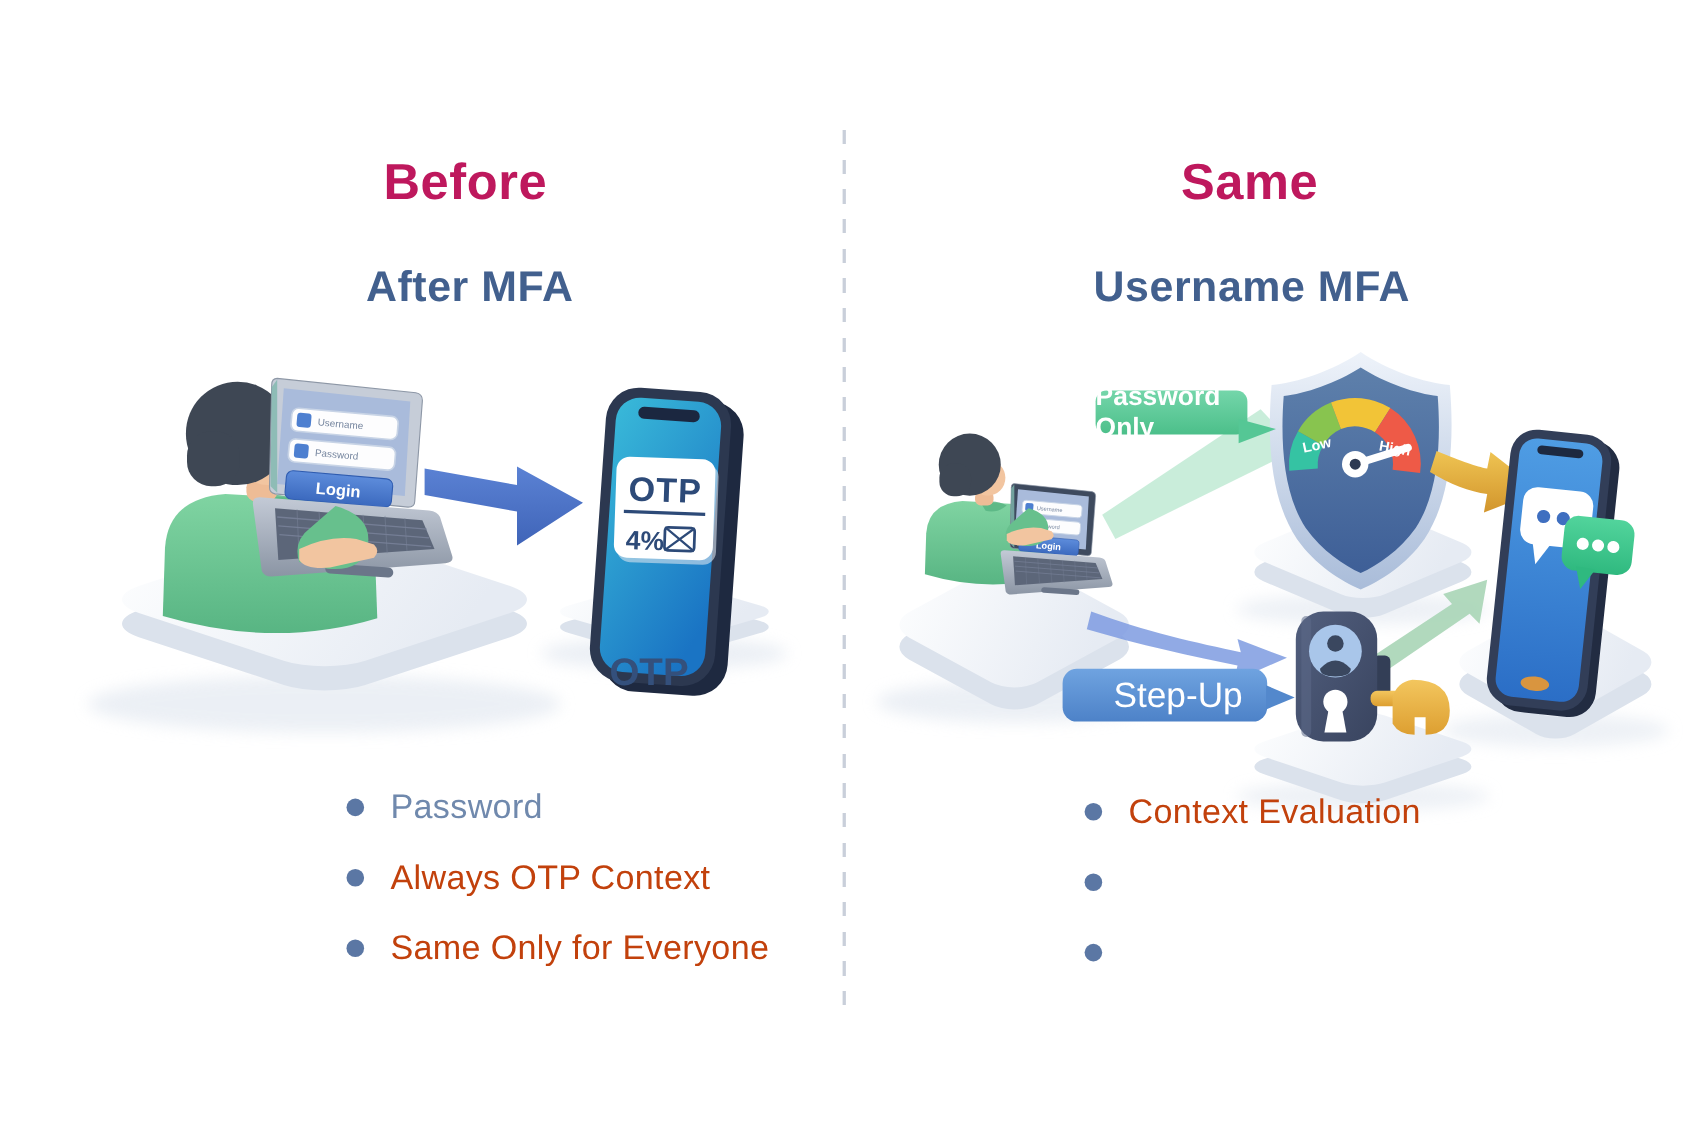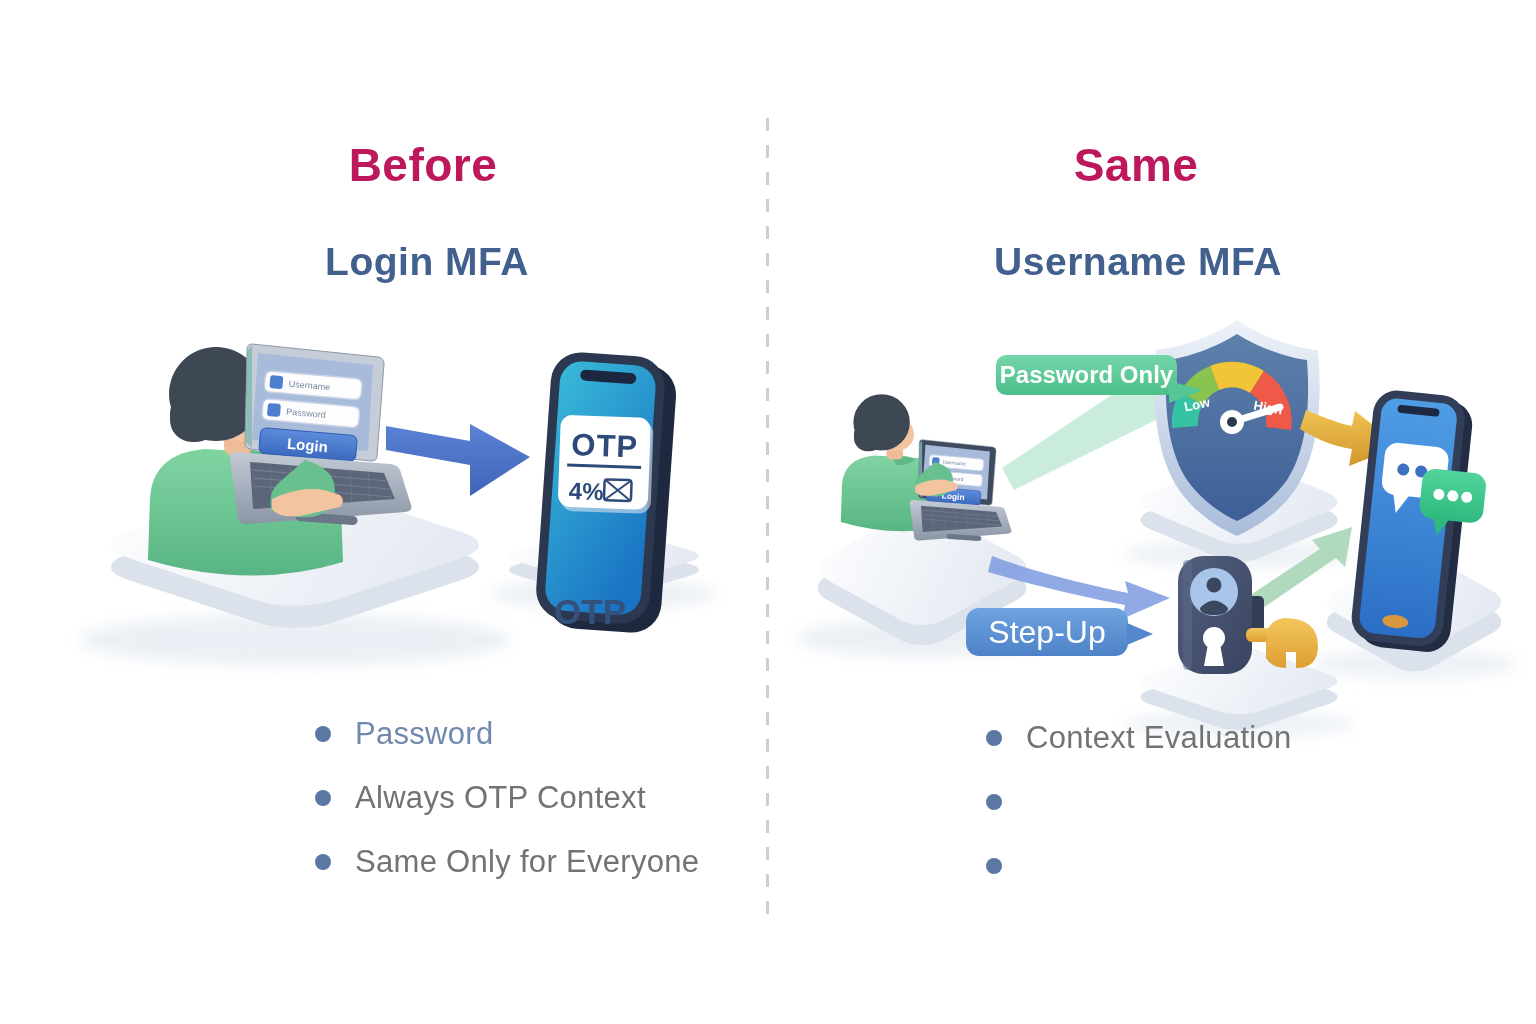--- a/index.html
+++ b/index.html
@@ -7,31 +7,31 @@
           font-family:"Liberation Sans","DejaVu Sans",sans-serif;}
   .scene{position:absolute;left:0;top:0;width:1536px;height:1024px;}
   .divider{position:absolute;left:766px;top:118px;width:3px;height:800px;
            background:repeating-linear-gradient(180deg,#c9cfda 0 13px,transparent 13px 27px);}
   .title{position:absolute;transform:translateX(-50%);font-weight:700;font-size:46px;color:#be185d;letter-spacing:.5px;}
   .subtitle{position:absolute;transform:translateX(-50%);font-weight:700;font-size:39px;color:#42608e;letter-spacing:.5px;}
   .caption{position:absolute;transform:translateX(-50%);font-weight:700;font-size:35px;color:#34507c;}
   .bullets{position:absolute;list-style:none;margin:0;padding:0;}
   .bullets li{display:flex;align-items:center;height:64px;}
   .dot{width:16px;height:16px;border-radius:50%;background:#5b77a4;margin-right:24px;flex:0 0 auto;}
-  .btxt{font-size:31px;color:#737373;letter-spacing:.3px;}
+  .btxt{font-size:31px;color:#c2410c;letter-spacing:.3px;}
   .bullets-before li:first-child .btxt{color:#7089ad;}
   .bubble{position:absolute;display:flex;align-items:center;justify-content:center;color:#ffffff;}
-  .bubble-green{left:996px;top:355px;width:181px;height:40px;border-radius:10px;
+  .bubble-green{left:996px;top:355px;width:138px;height:40px;border-radius:10px;
                 background:linear-gradient(180deg,#74d6aa,#4cbf8a);
                 font-weight:700;font-size:24px;}
   .bubble-green::after{content:"";position:absolute;right:-26px;bottom:-8px;width:0;height:0;
                 border-left:34px solid #55c795;border-top:9px solid transparent;border-bottom:13px solid transparent;}
   .bubble-blue{left:966px;top:608px;width:162px;height:48px;border-radius:13px;
                background:linear-gradient(180deg,#6fa3e0,#4d82c8);
-               font-weight:400;font-size:32px;}
+               font-weight:400;font-size:32px;padding-left:24px;}
   .bubble-blue::after{content:"";position:absolute;right:-25px;top:15px;width:0;height:0;
                border-left:26px solid #5388cc;border-top:11px solid transparent;border-bottom:11px solid transparent;}
 </style>
 </head>
 <body>
 
 <div class="canvas">
 
 <svg class="scene" viewBox="0 0 1536 1024">
   <defs>
@@ -243,21 +243,21 @@
       <circle cx="1450" cy="491" r="5.5" fill="#ffffff"></circle>
       <circle cx="1464" cy="491" r="5.5" fill="#ffffff"></circle>
     </g>
     <ellipse cx="1406" cy="622" rx="13" ry="6.5" fill="#d9953f"></ellipse>
   </g>
 </svg>
 
   <div class="divider"></div>
 
   <div class="title" style="left:423px;top:138px;">Before</div>
-  <div class="subtitle" style="left:427px;top:240px;">Login MFA</div>
+  <div class="subtitle" style="left:427px;top:240px;">After MFA</div>
   <div class="title" style="left:1136px;top:138px;">Same</div>
   <div class="subtitle" style="left:1138px;top:240px;">Username MFA</div>
 
   <div class="caption" style="left:590px;top:592px;">OTP</div>
 
   <div class="bubble bubble-green">
     <span>Password Only</span>
   </div>
   <div class="bubble bubble-blue">
     <span>Step-Up</span>

